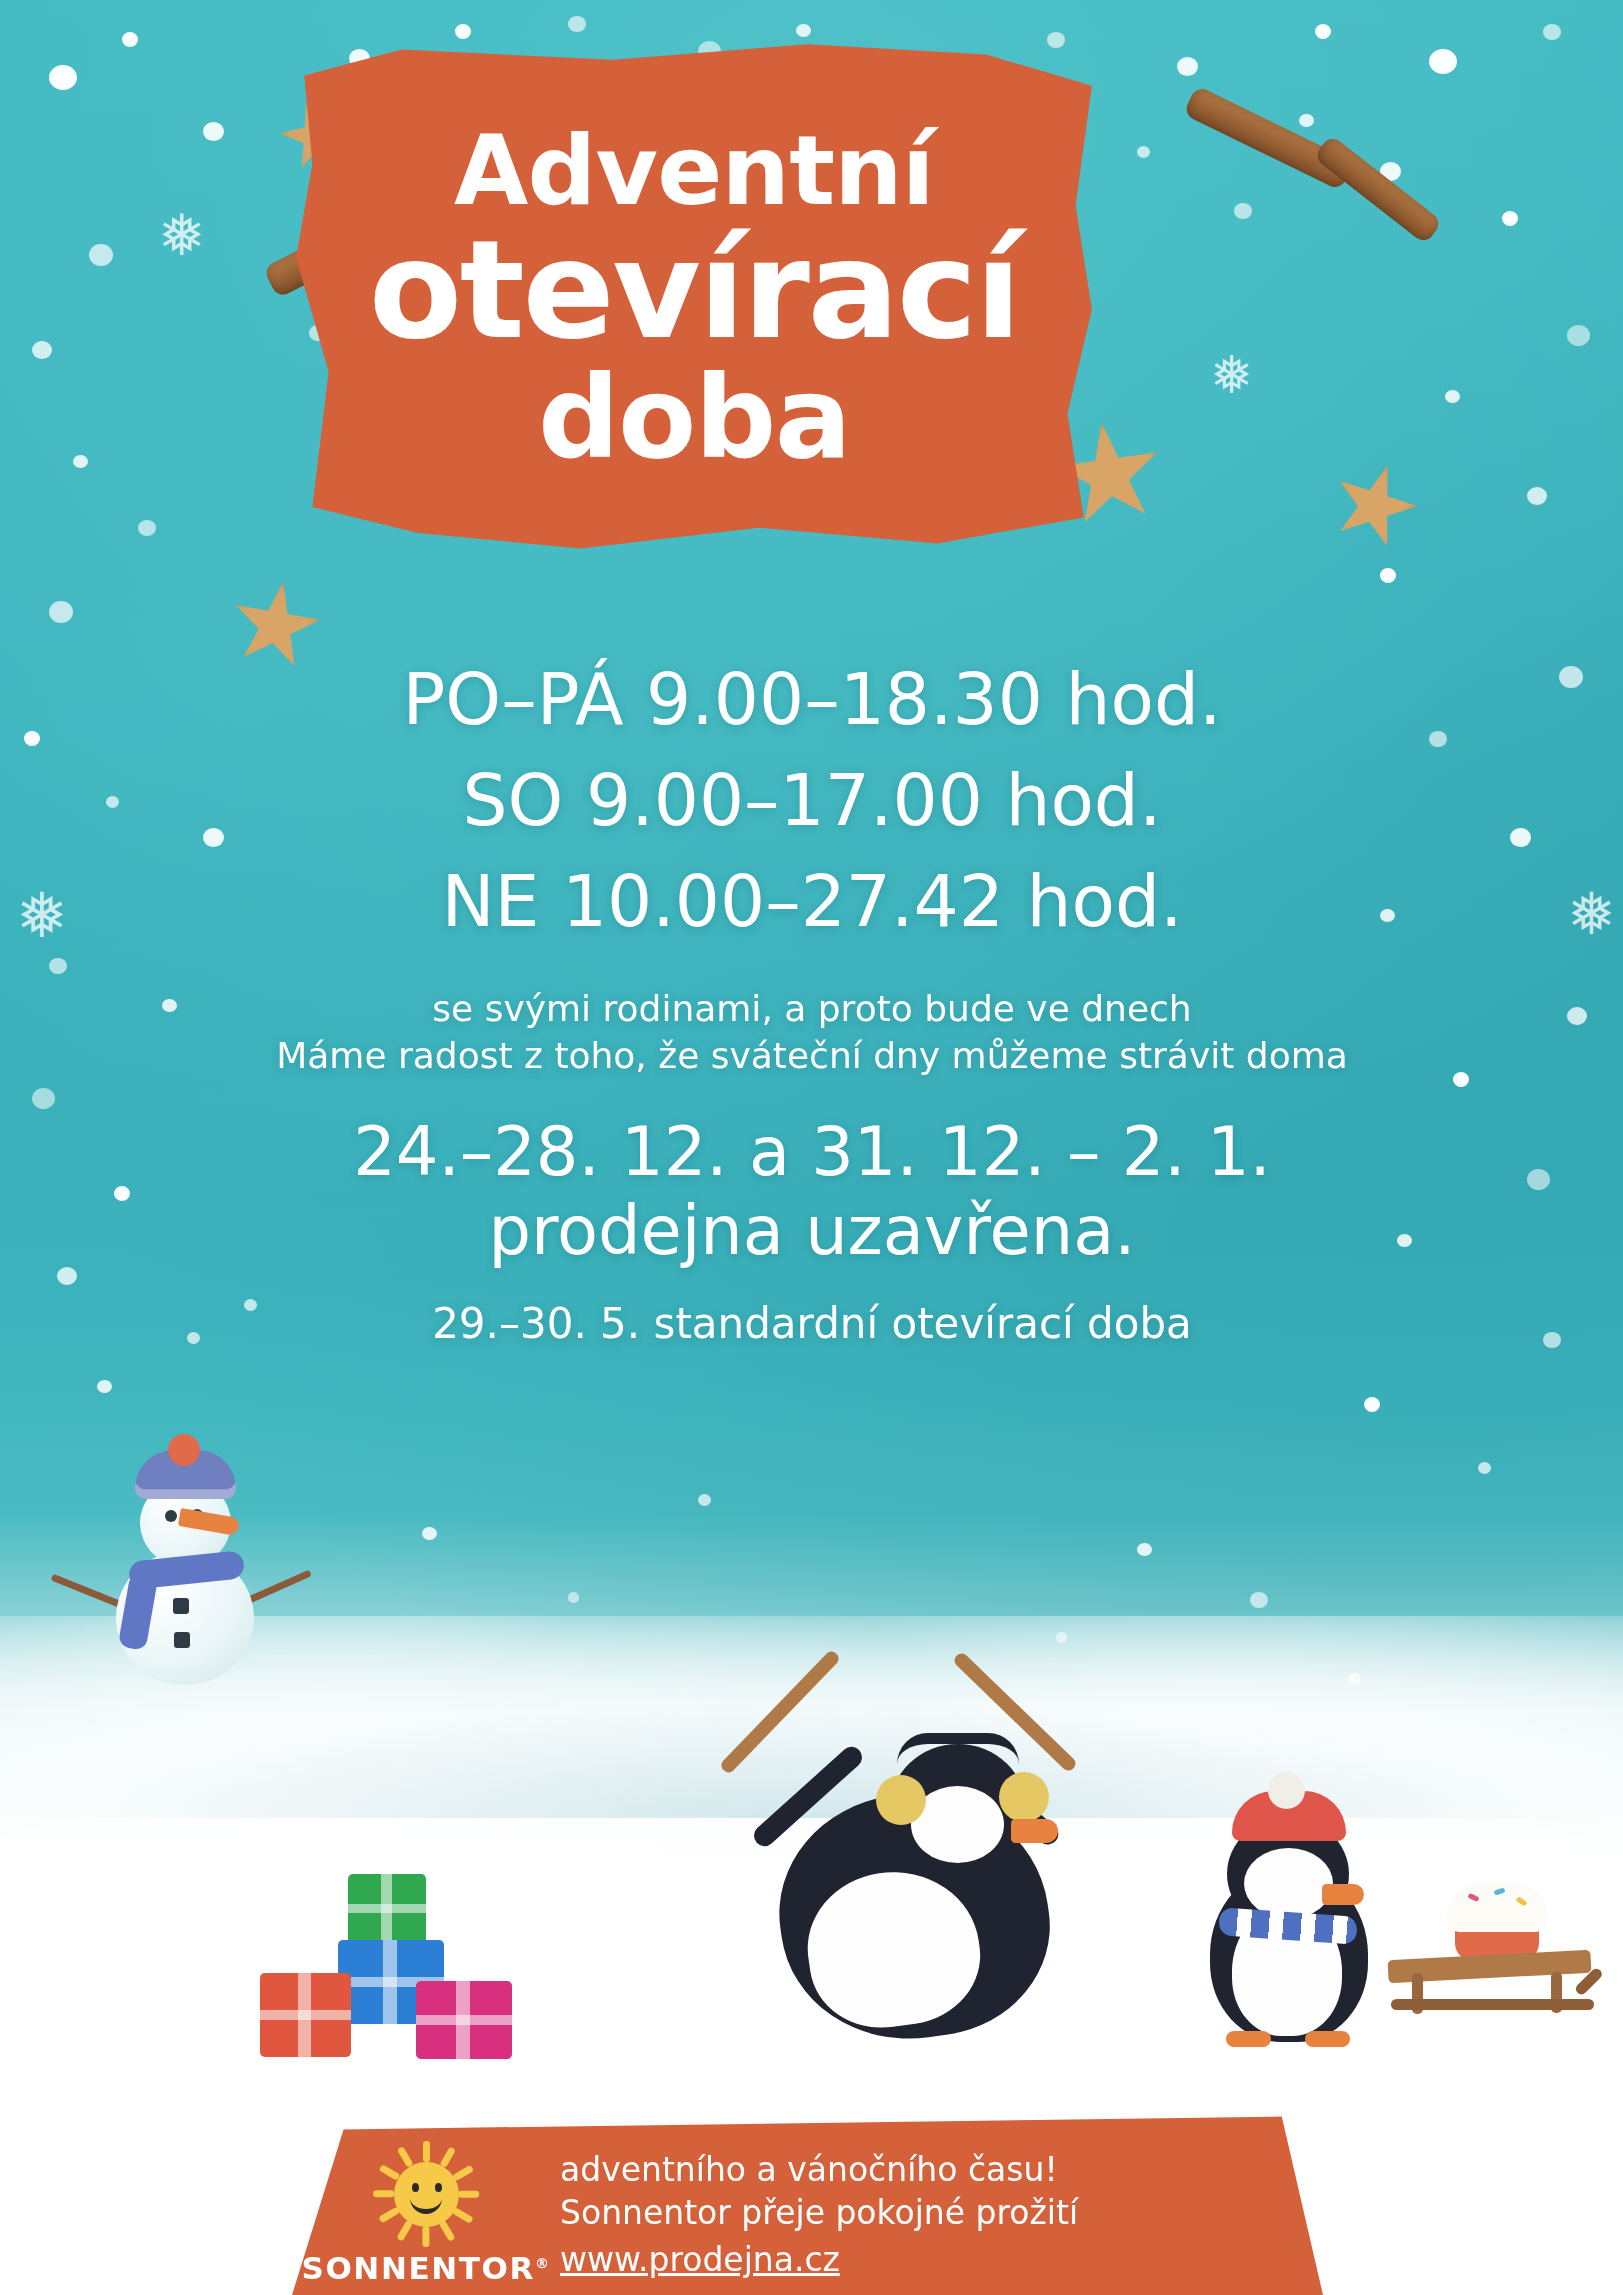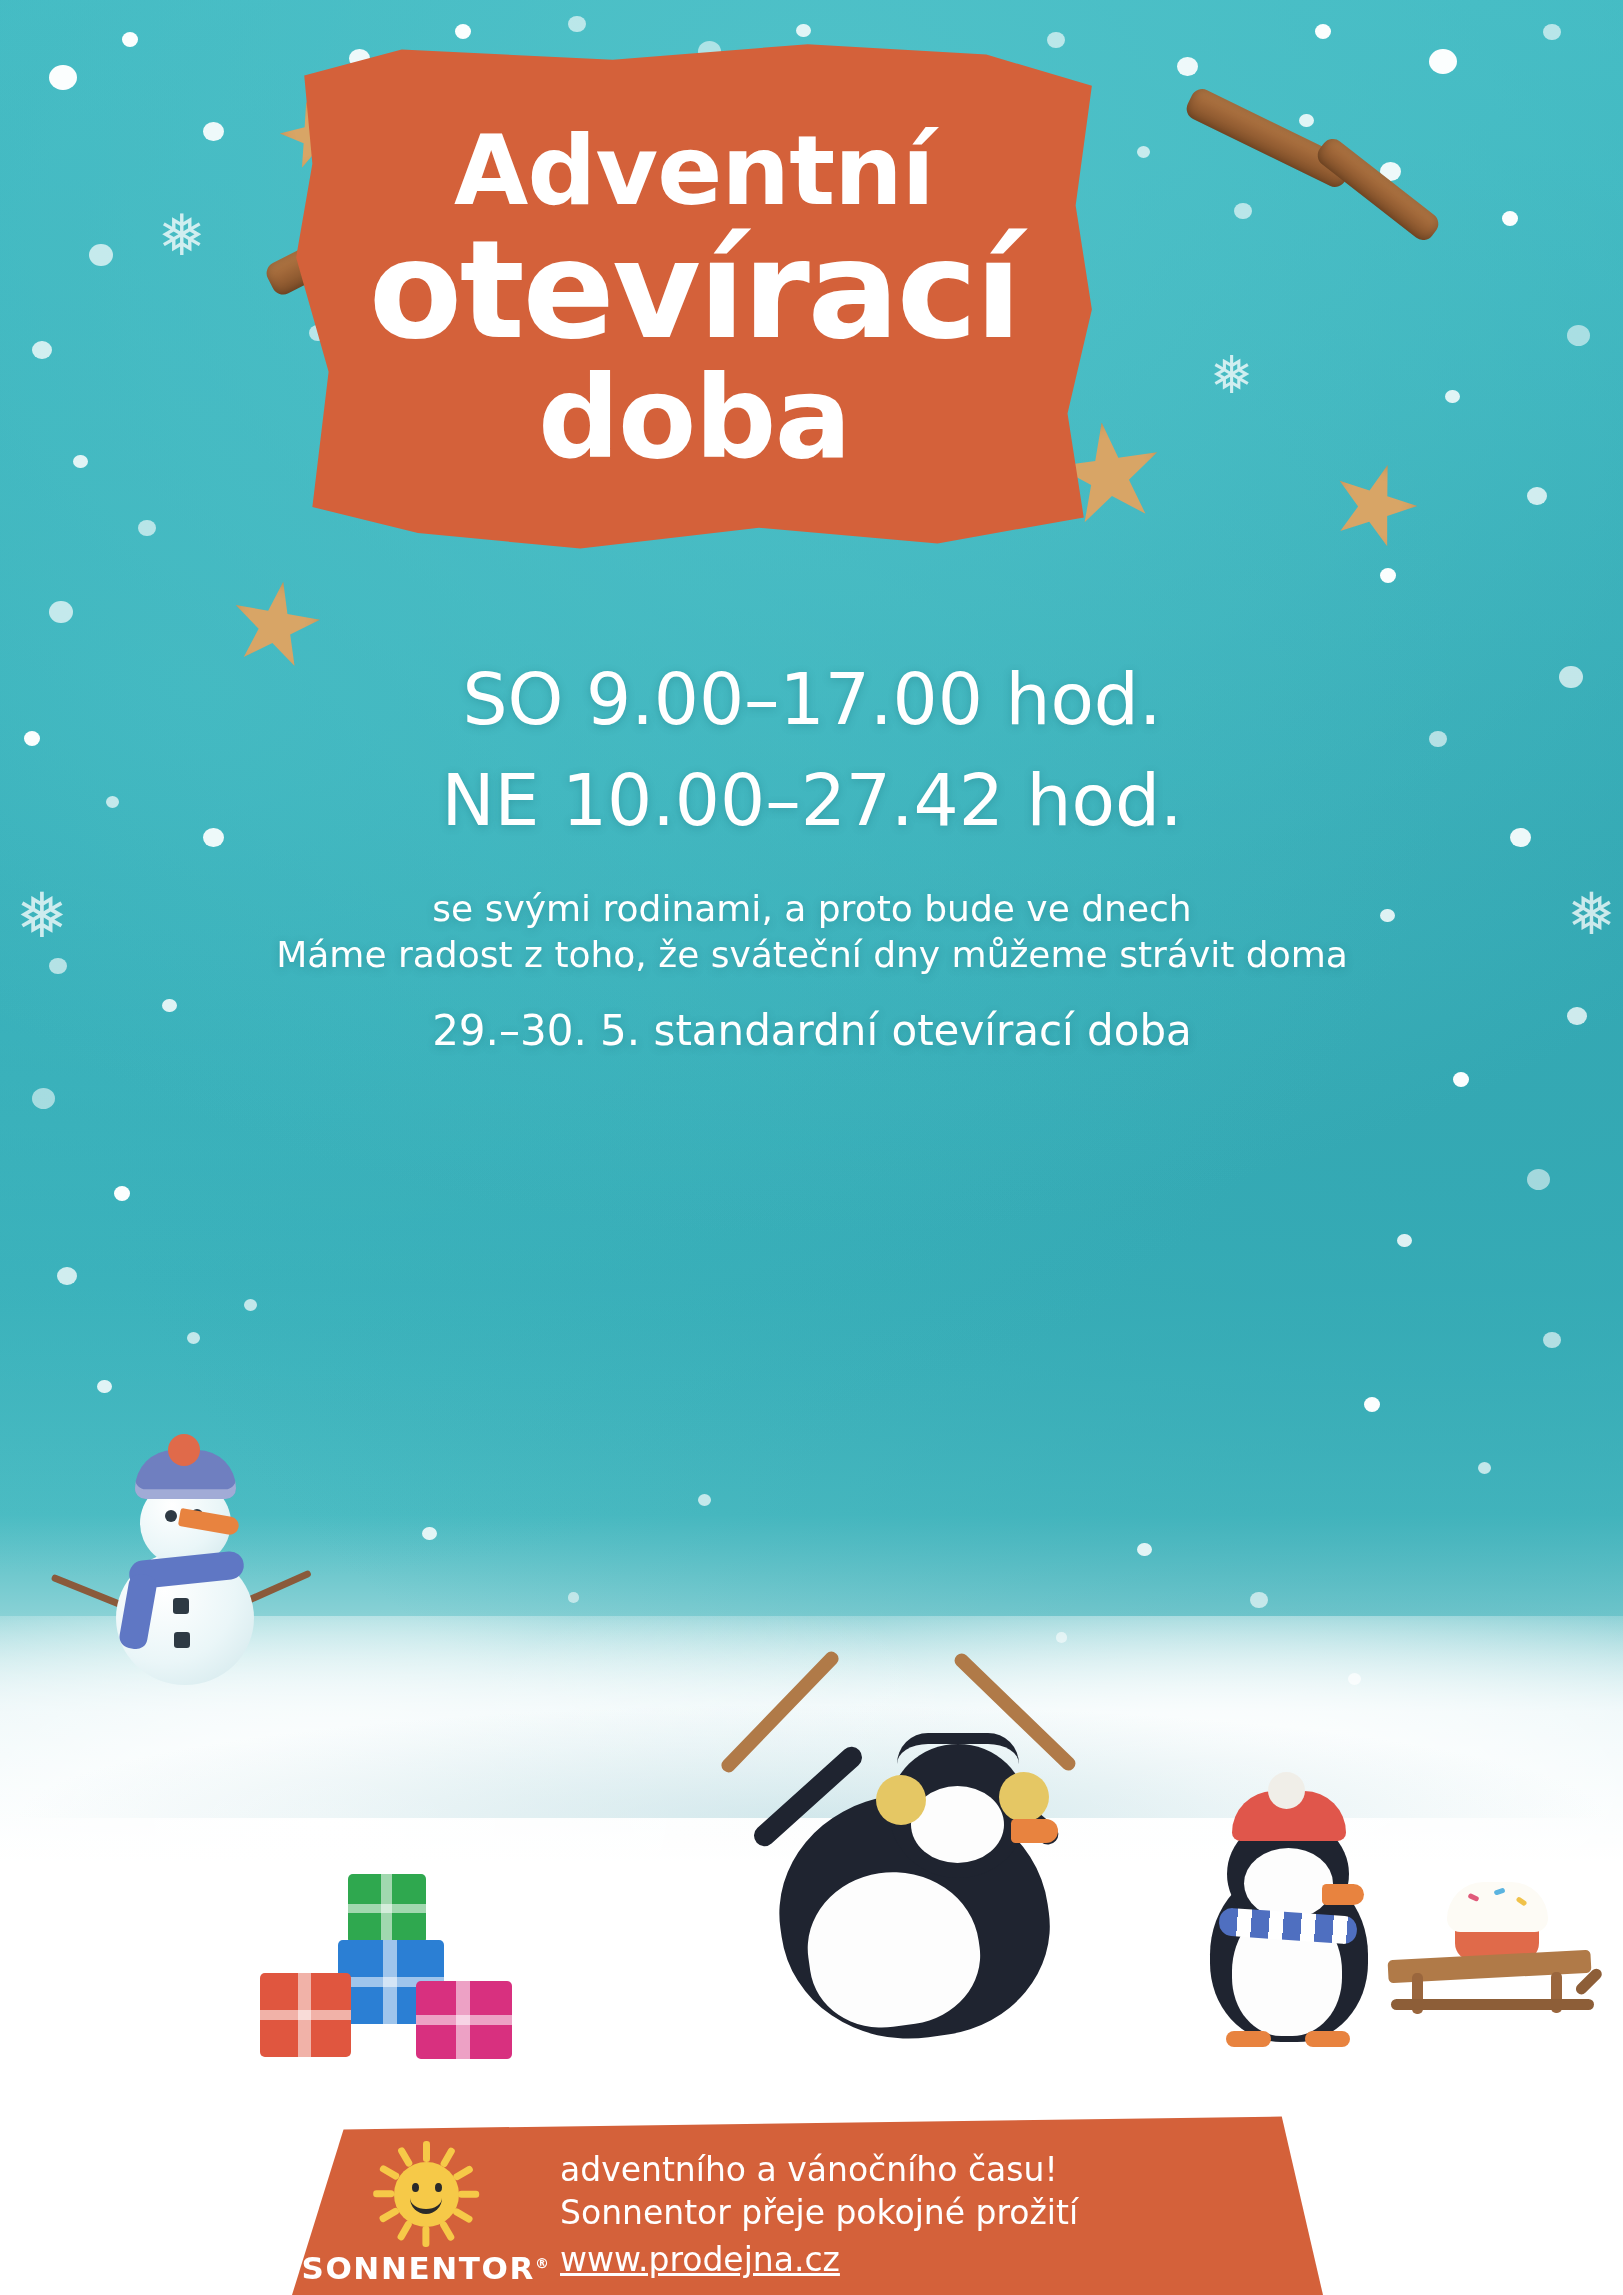--- a/index.html
+++ b/index.html
@@ -436,25 +436,30 @@
   </div>
 
   <div class="plaque"></div>
   <div class="headline">
     <div class="hl1">Adventní</div>
     <div class="hl2">otevírací</div>
     <div class="hl3">doba</div>
   </div>
 
   <div class="content">
+    <div class="hours-line">PO–PÁ 9.00–18.30 hod.</div>
     <div class="hours-line">SO 9.00–17.00 hod.</div>
     <div class="hours-line">NE 10.00–27.42 hod.</div>
     <div class="note">
       <div>se svými rodinami, a proto bude ve dnech</div>
       <div>Máme radost z toho, že sváteční dny můžeme strávit doma</div>
+    </div>
+    <div class="closed">
+      <div>24.–28. 12. a 31. 12. – 2. 1.</div>
+      <div>prodejna uzavřena.</div>
     </div>
     <div class="standard">29.–30. 5. standardní otevírací doba</div>
   </div>
 
   <div class="snowman">
     <div class="sm-arm" style="left:-28px; top:159px; transform:rotate(22deg);"></div>
     <div class="sm-arm" style="left:159px; top:156px; transform:rotate(-24deg);"></div>
     <div class="sm-body"></div>
     <div class="sm-head"></div>
     <div class="sm-hat"></div>

